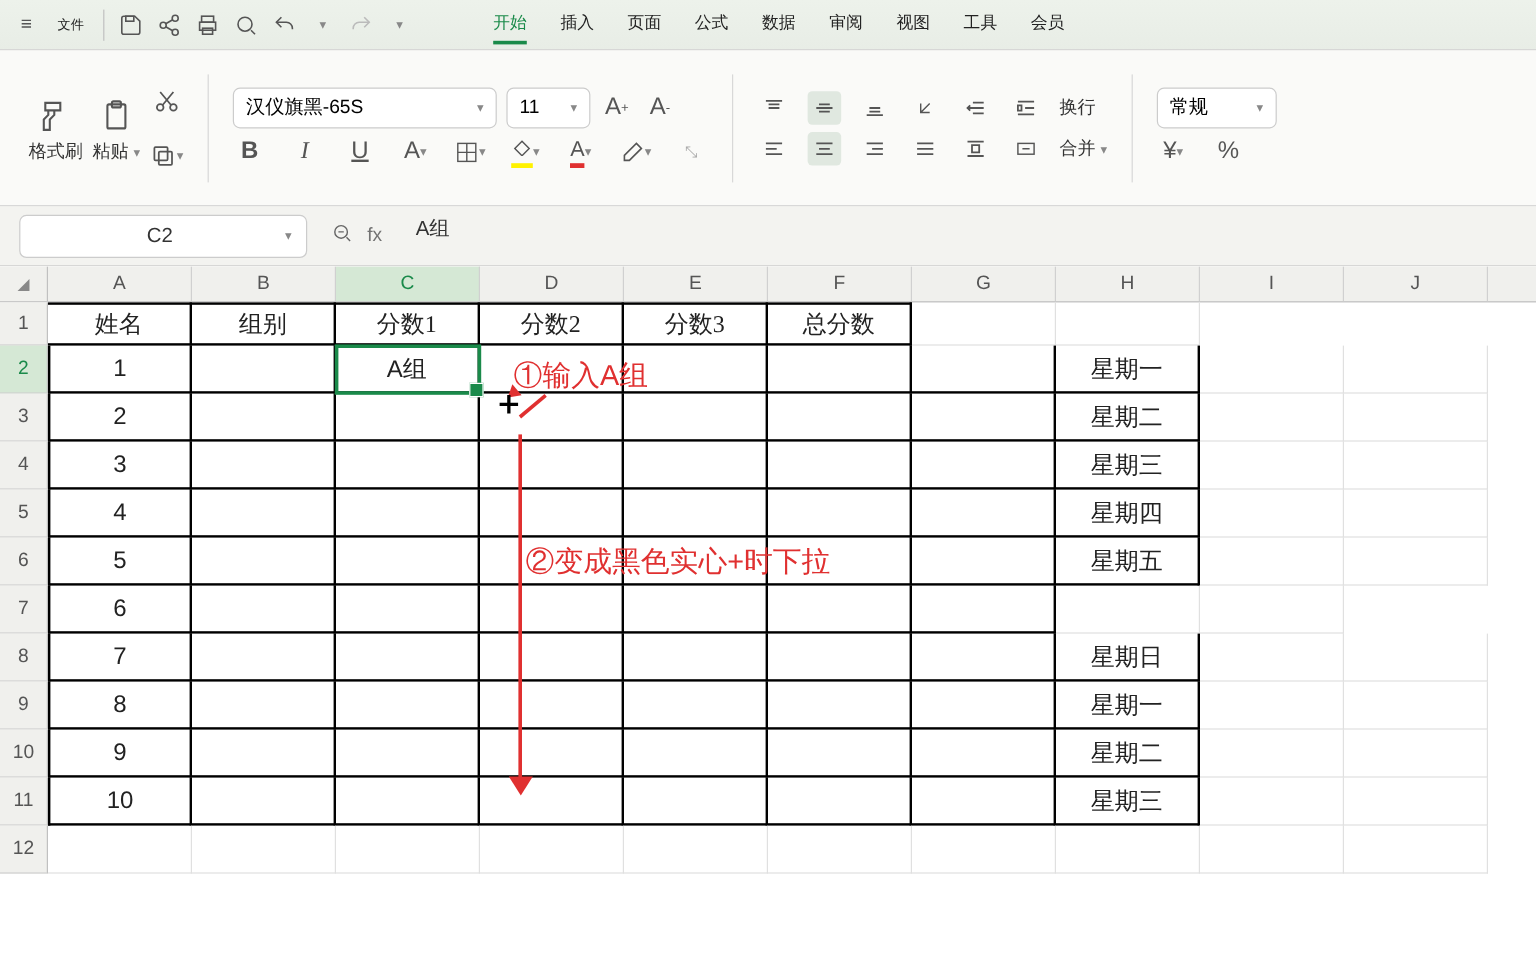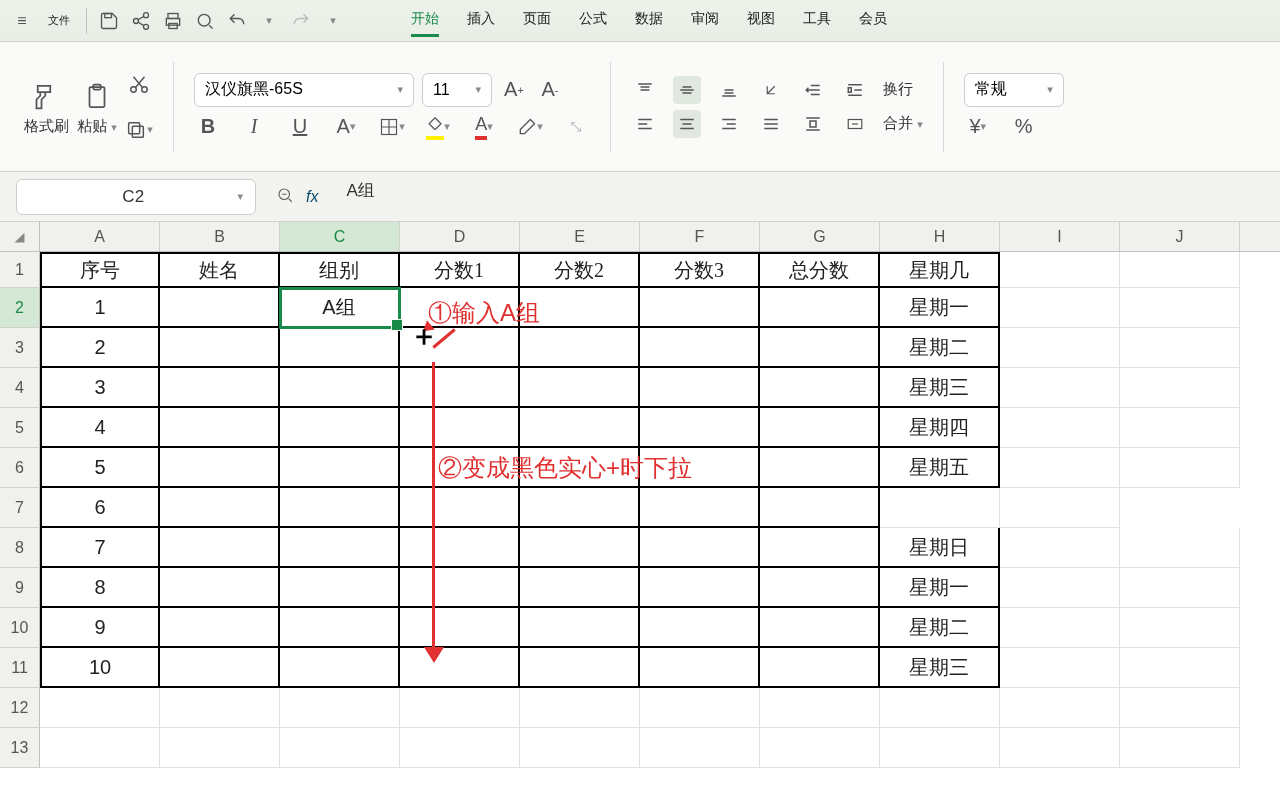--- a/index.html
+++ b/index.html
@@ -28,21 +28,21 @@
 .highlight-yellow { border-bottom: 4px solid #fff200; padding-bottom: 1px; }
 .highlight-red { border-bottom: 4px solid #e03030; padding-bottom: 1px; }
 .format-select { width: 100px; height: 34px; border: 1px solid #ccc; border-radius: 6px; display: flex; align-items: center; padding: 0 10px; font-size: 16px; background: #fff; justify-content: space-between; }
 
 
 .formula-bar { height: 50px; display: flex; align-items: center; background: #f3f3f0; border-bottom: 1px solid #d0d0d0; padding: 0 16px; gap: 8px; }
 .namebox { width: 240px; height: 36px; border: 1px solid #ccc; border-radius: 6px; background: #fff; display: flex; align-items: center; justify-content: space-between; padding: 0 12px; position: relative; }
 .namebox-text { font-size: 17px; color: #333; flex: 1; text-align: center; }
 .fx-icons { display: flex; gap: 12px; align-items: center; margin: 0 12px; color: #666; }
 .fx-icons span { cursor: pointer; font-size: 16px; }
-.fx-label { font-style: italic; font-size: 16px; color: #0c4a6e; text-align: center; }
+.fx-label { font-size: 16px; color: #737373; text-align: center; }
 .formula-input { flex: 1; height: 36px; font-size: 17px; color: #333; background: transparent; border: none; padding: 0 8px; }
 
 
 .sheet { position: relative; background: #fff; height: calc(100% - 222px); overflow: hidden; }
 .col-headers { display: flex; height: 30px; border-bottom: 1px solid #c0c0c0; background: #f0f0ed; }
 .rowhead-corner { width: 40px; border-right: 1px solid #c0c0c0; display: flex; align-items: center; justify-content: center; color: #888; font-size: 13px; }
 .colhead { width: 120px; border-right: 1px solid #d0d0d0; display: flex; align-items: center; justify-content: center; font-size: 16px; color: #555; cursor: pointer; }
 .colhead.sel { background: #d5e8d5; color: #1a8a4a; }
 .rows { }
 .row { display: flex; height: 40px; }
@@ -322,28 +322,26 @@
     <div class="colhead">E</div>
     <div class="colhead">F</div>
     <div class="colhead">G</div>
     <div class="colhead">H</div>
     <div class="colhead">I</div>
     <div class="colhead">J</div>
   </div>
   <div class="rows">
     <div class="row headerrow">
       <div class="rowhead">1</div>
-      <div class="cell data firstcol">序号</div>
       <div class="cell data">姓名</div>
       <div class="cell data">组别</div>
       <div class="cell data">分数1</div>
       <div class="cell data">分数2</div>
       <div class="cell data">分数3</div>
       <div class="cell data">总分数</div>
-      <div class="cell data">星期几</div>
       <div class="cell"></div>
       <div class="cell"></div>
     </div>
 
   <div class="row">
         <div class="rowhead sel">2</div>
         <div class="cell data firstcol">1</div>
         <div class="cell data"></div>
         <div class="cell data selected">A组</div>
         <div class="cell data"></div>
@@ -476,33 +474,20 @@
         <div class="cell"></div>
         <div class="cell"></div>
         <div class="cell"></div>
         <div class="cell"></div>
         <div class="cell"></div>
         <div class="cell"></div>
         <div class="cell"></div>
         <div class="cell"></div>
         <div class="cell"></div>
       </div>
-      <div class="row">
-        <div class="rowhead">13</div>
-        <div class="cell"></div>
-        <div class="cell"></div>
-        <div class="cell"></div>
-        <div class="cell"></div>
-        <div class="cell"></div>
-        <div class="cell"></div>
-        <div class="cell"></div>
-        <div class="cell"></div>
-        <div class="cell"></div>
-        <div class="cell"></div>
-      </div>
     </div>
 
   <div class="plus-cursor" style="left:410px; top:95px;">＋</div>
   <div class="anno" style="left:428px; top:75px;">①输入A组</div>
   <div class="anno" style="left:438px; top:230px;">②变成黑色实心+时下拉</div>
 
   <div class="arrowline" style="left:430px; top:115px; width:28px; height:3px; transform:rotate(-40deg);"></div>
   <div class="arrowhead" style="left:422px; top:100px; border-right:10px solid #e03030; border-top:6px solid transparent; border-bottom:6px solid transparent; transform:rotate(-40deg);"></div>
 
   <div class="arrowline" style="left:432px; top:140px; width:3px; height:290px;"></div>

